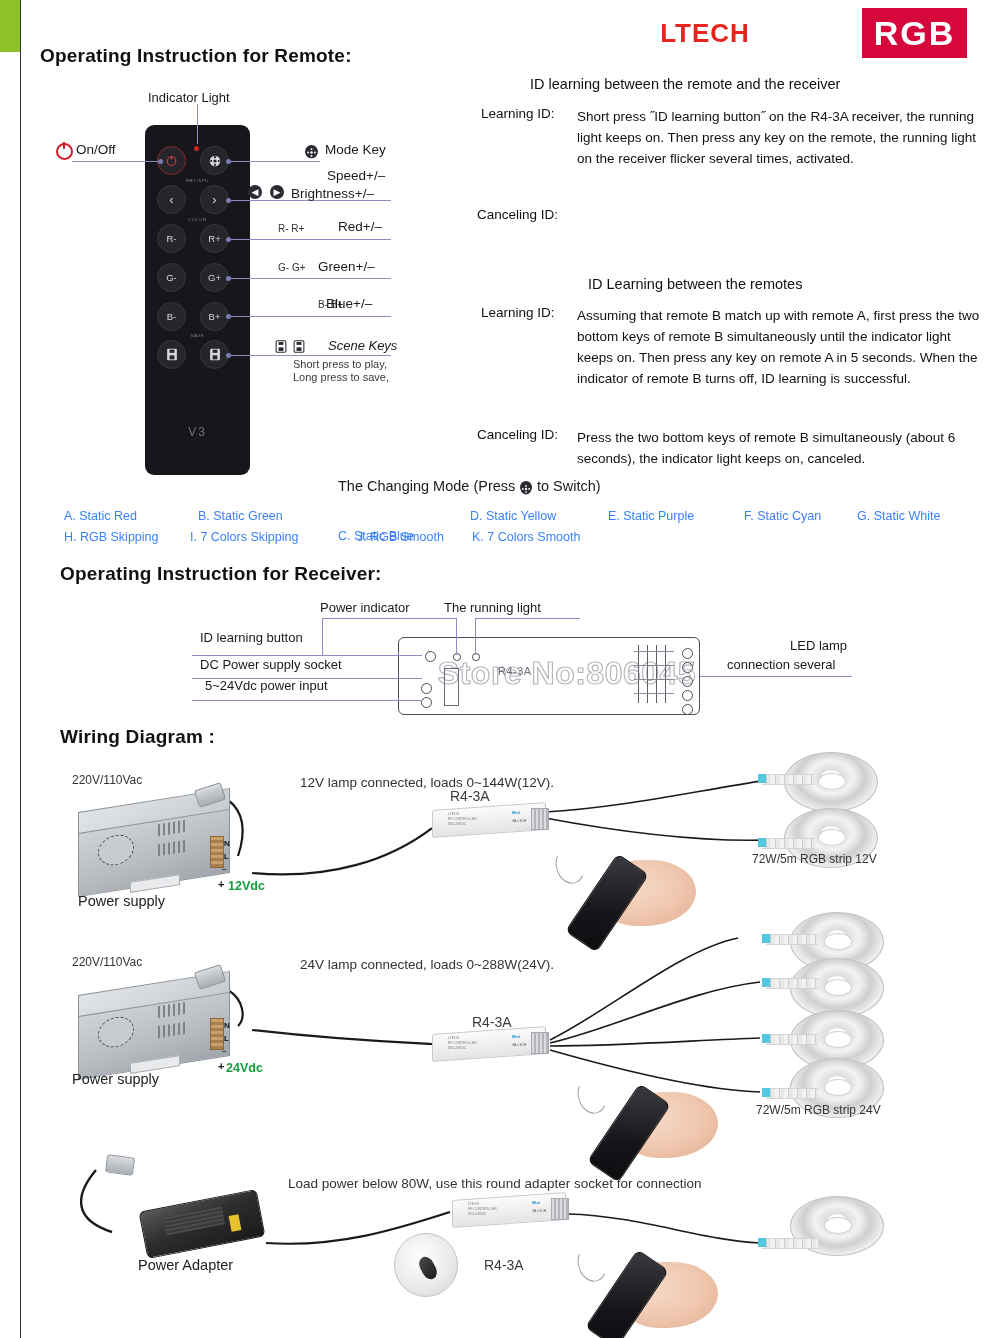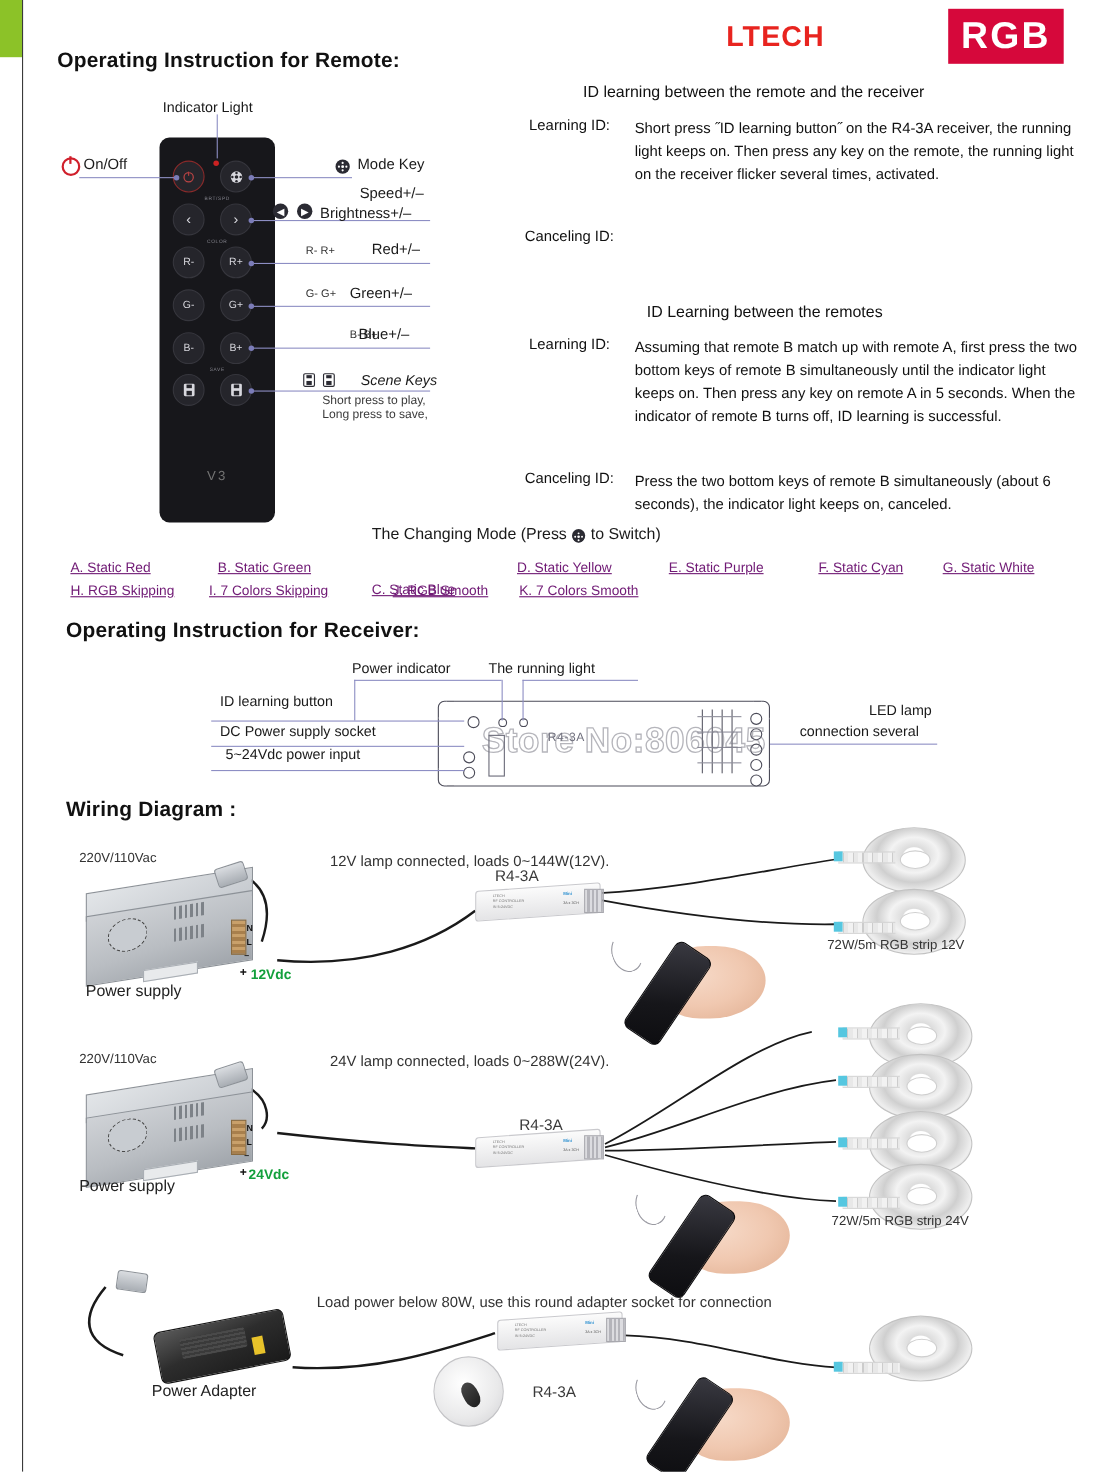--- a/index.html
+++ b/index.html
@@ -28,21 +28,21 @@
     background:#d6083b; color:#ffffff;
     font-size:34px; font-weight:bold; letter-spacing:2px;
     display:flex; align-items:center; justify-content:center;
   }
 
   
   .sec-head {
     position:absolute; font-size:19px; font-weight:bold; color:#111;
     letter-spacing:0.2px;
   }
-  #head-remote   { left:52px;  top:45px; }
+  #head-remote   { left:40px;  top:45px; }
   #head-receiver { left:60px;  top:563px; }
   #head-wiring   { left:60px;  top:726px; }
 
   
   #remote-body {
     position:absolute; left:145px; top:125px; width:105px; height:350px;
     background:#17171b; border-radius:9px;
   }
   #remote-led {
     position:absolute; left:194px; top:146px; width:5px; height:5px;
@@ -115,21 +115,21 @@
   }
   #t-id-recv   { left:530px; top:76px; }
   #t-id-remote { left:588px; top:276px; }
   .instr-lbl { position:absolute; font-size:13.5px; color:#111; white-space:nowrap; }
   .instr-txt { position:absolute; font-size:13.5px; color:#111; line-height:21px; }
 
   
   #cm-title { position:absolute; left:338px; top:478px; font-size:14.5px; }
   #cm-glyph { position:absolute; left:520px; top:481px; width:12px; height:12px;
               border-radius:50%; background:#2b2b33; }
-  .cm-item { position:absolute; font-size:12.5px; color:#701a75; white-space:nowrap;text-decoration:underline; }
+  .cm-item { position:absolute; font-size:12.5px; color:#3b82f6; white-space:nowrap; }
 
   
   #recv-shell {
     position:absolute; left:398px; top:637px; width:300px; height:76px;
     border:1.4px solid #4b4b58; border-radius:6px; background:#ffffff;
   }
   #recv-shell:before, #recv-shell:after {
     content:""; position:absolute; top:-1px; bottom:-1px; width:14px;
     border:1.4px solid #4b4b58; background:#fff;
   }

